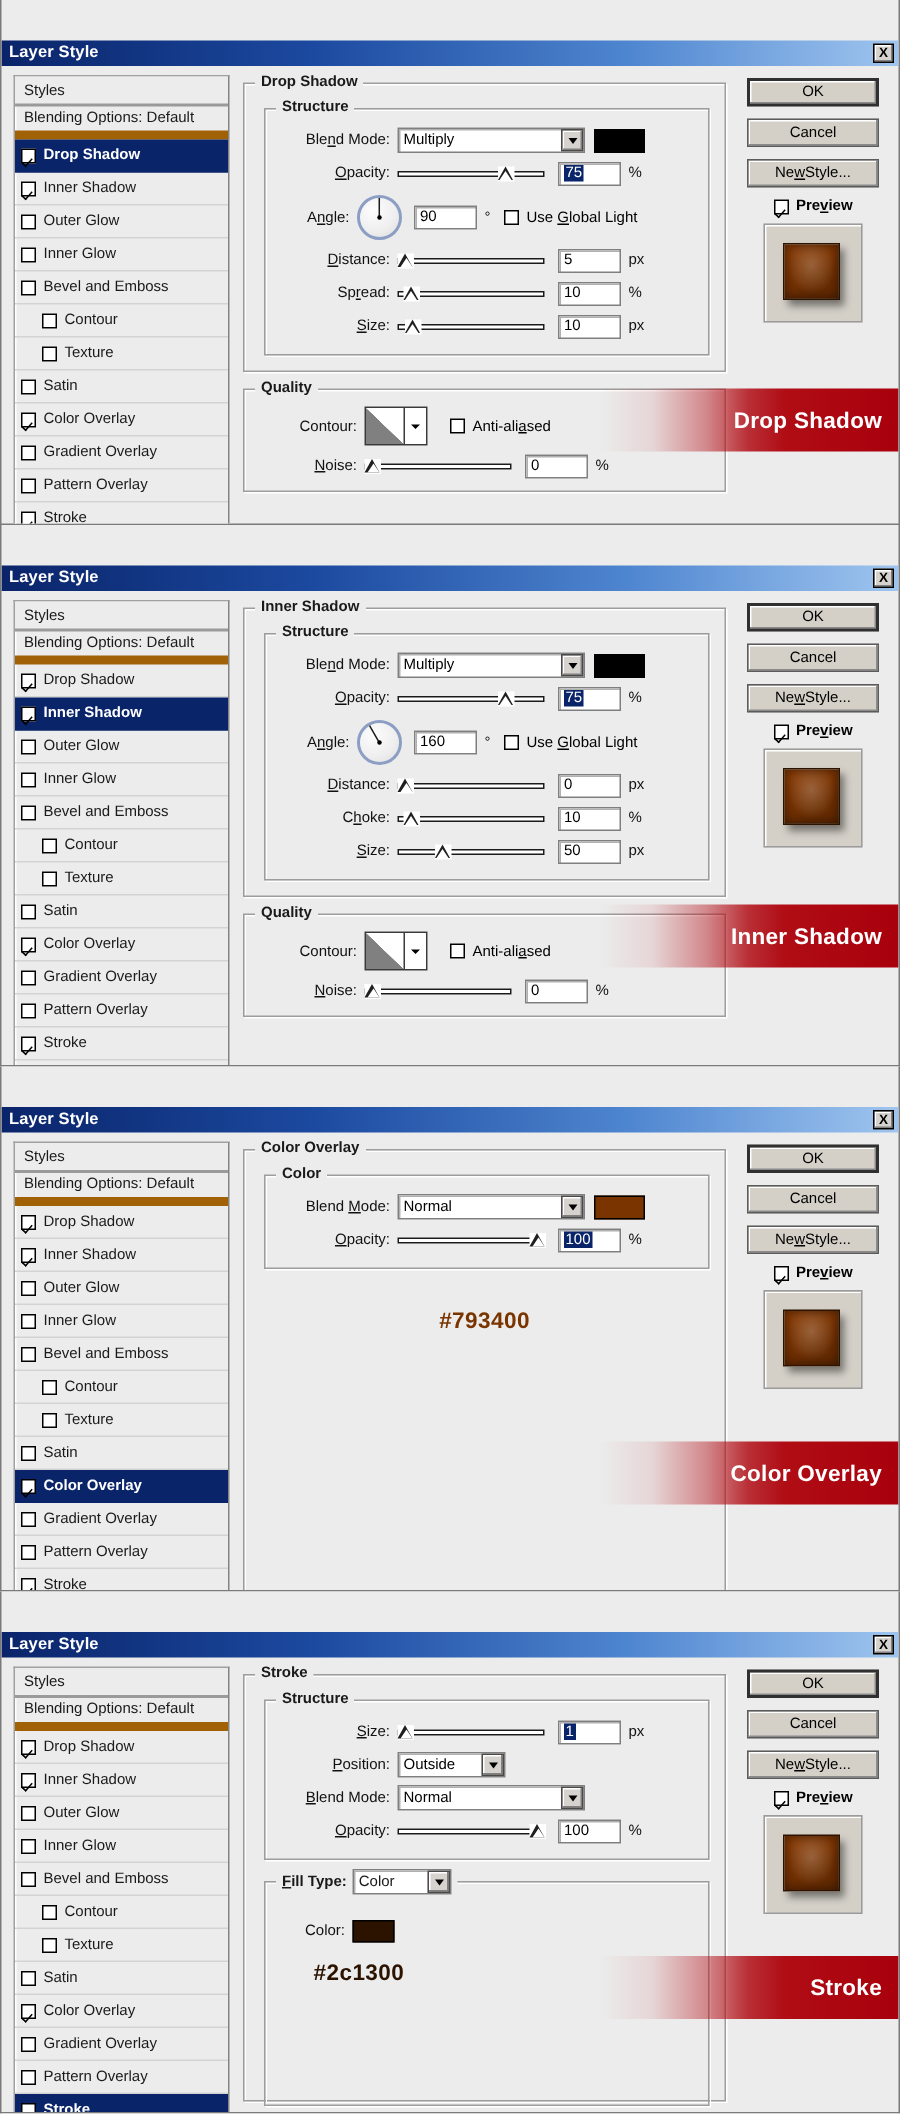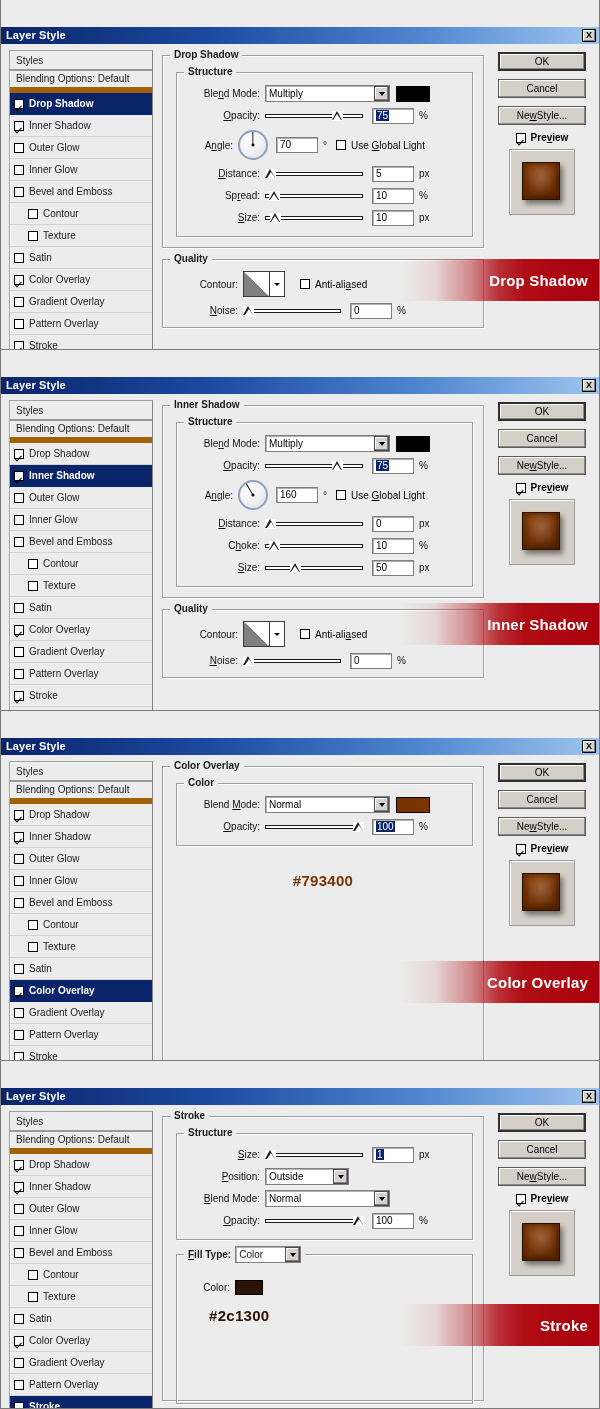--- a/index.html
+++ b/index.html
@@ -488,21 +488,21 @@
             <span class="tfield num" style="margin-left:9px;"><span class="selspan">75</span></span>
             <span class="px-unit">%</span>
           </div>
 
           <div class="frow" style="min-height:34px;margin-bottom:2px;">
             <span class="flabel" style="width:55px;">A<u>n</u>gle:</span>
             <span class="dial">
               <span class="needle" style="transform:translate(-50%,-100%) rotate(0deg);"></span>
               <span class="hub"></span>
             </span>
-            <span class="tfield num" style="margin-left:8px;">70</span>
+            <span class="tfield num" style="margin-left:8px;">90</span>
             <span class="px-unit">°</span>
             <span class="ckrow" style="margin-left:9px;">
               <span class="cb"></span>
               <span>Use <u>G</u>lobal Light</span>
             </span>
           </div>
 
           <div class="frow">
             <span class="flabel" style="width:82px;"><u>D</u>istance:</span>
             <span class="slider" style="width:98px;">
@@ -948,21 +948,21 @@
             <span class="slider" style="width:98px;">
               <span class="track"></span>
                 <span class="thumb" style="left:0%;"></span>
             </span>
             <span class="tfield num" style="margin-left:9px;"><span class="selspan">1</span></span>
             <span class="px-unit">px</span>
           </div>
 
           <div class="frow">
             <span class="flabel" style="width:82px;"><u>P</u>osition:</span>
-            <div class="combo" style="width:84px;">
+            <div class="combo" style="width:72px;">
               <span class="ctext">Outside</span>
               <span class="arrowbox">
                   <span class="caret"></span>
                 </span>
             </div>
           </div>
 
           <div class="frow">
             <span class="flabel" style="width:82px;"><u>B</u>lend Mode:</span>
             <div class="combo" style="width:125px;">

